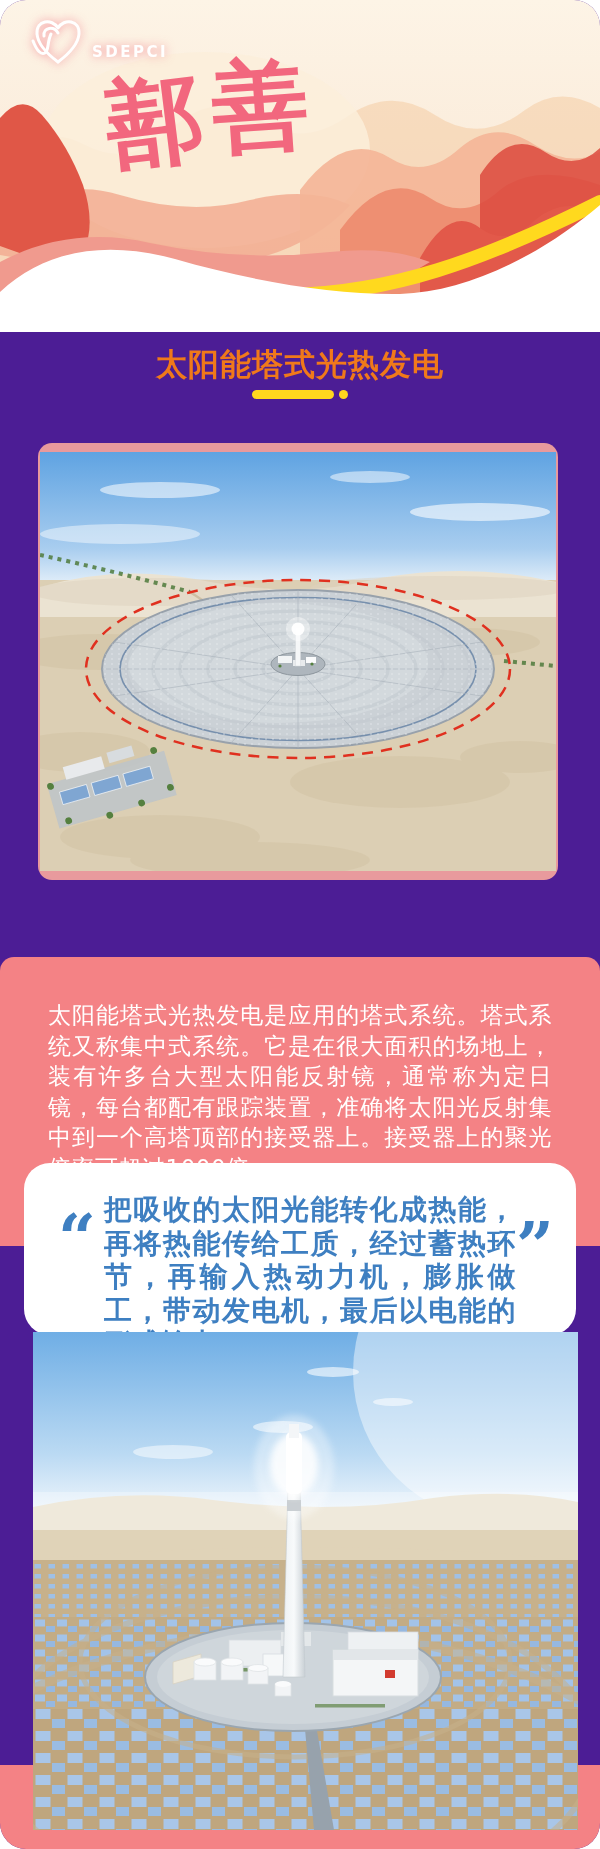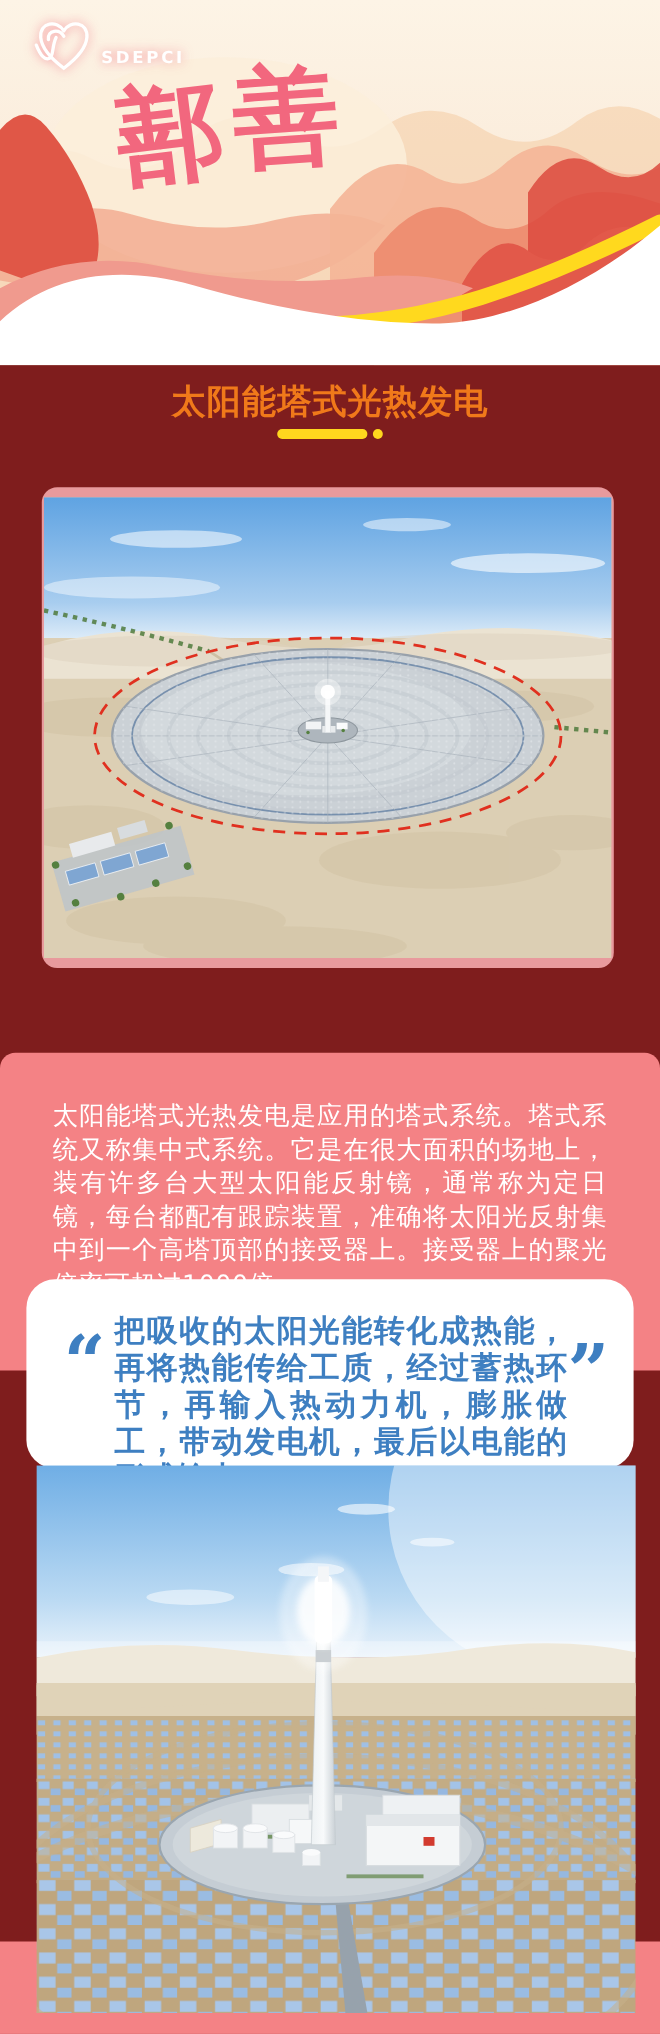--- a/index.html
+++ b/index.html
@@ -6,21 +6,21 @@
     --section-pink:#F48285;
     --frame-pink:#E89A9D;
     --title-orange:#F0791A;
     --accent-yellow:#FFD71E;
     --quote-blue:#3E7FC1;
     --calligraphy-pink:#F2677E;
   }
   *{margin:0;padding:0;box-sizing:border-box;}
   html,body{background:#fff;}
   body{font-family:"DejaVu Sans","Liberation Sans",sans-serif;}
-  .page{position:relative;width:600px;height:1849px;background:#7f1d1d;overflow:hidden;margin:0;}
+  .page{position:relative;width:600px;height:1849px;background:#4c1d95;overflow:hidden;margin:0;border-radius:26px;}
 
   
   .header{position:absolute;left:0;top:0;width:600px;height:332px;}
   .header svg.mountains{position:absolute;left:0;top:0;}
   .brand{position:absolute;left:30px;top:14px;display:flex;align-items:center;gap:6px;
          filter:drop-shadow(0 0 5px rgba(242,125,140,.85));}
   .brand .logo-text{color:#fff;font-size:15px;font-weight:bold;letter-spacing:2.5px;margin-top:22px;}
   .calligraphy{position:absolute;left:100px;top:58px;width:230px;height:150px;color:var(--calligraphy-pink);
          font-family:"DejaVu Serif","Liberation Serif",serif;font-weight:700;}
   .calligraphy .c1{position:absolute;left:6px;top:16px;font-size:96px;line-height:1;transform:rotate(-7deg);}

